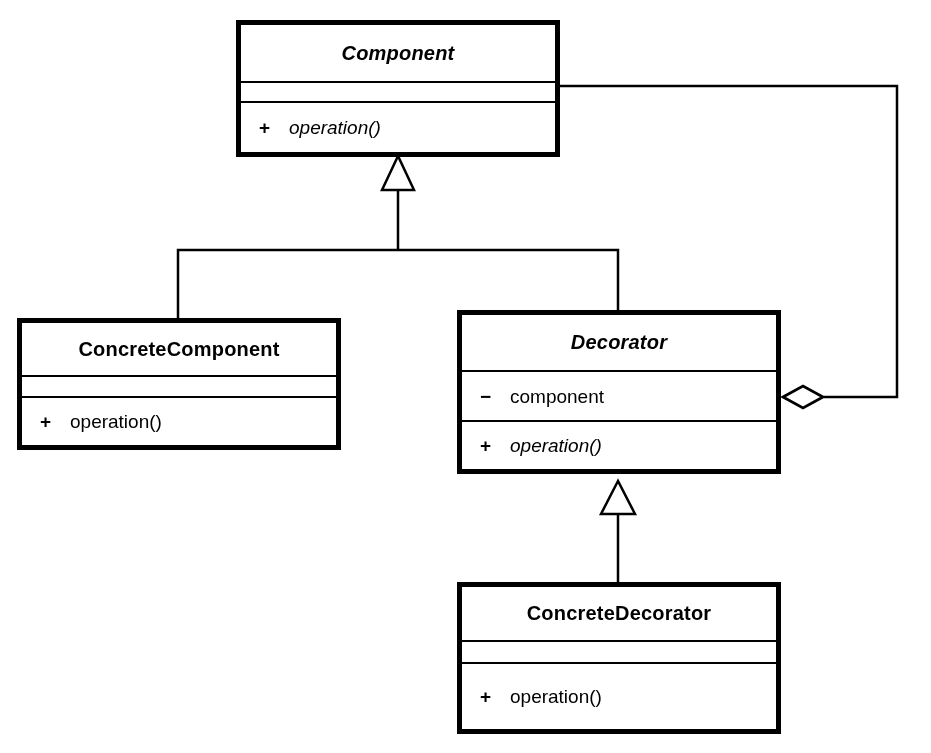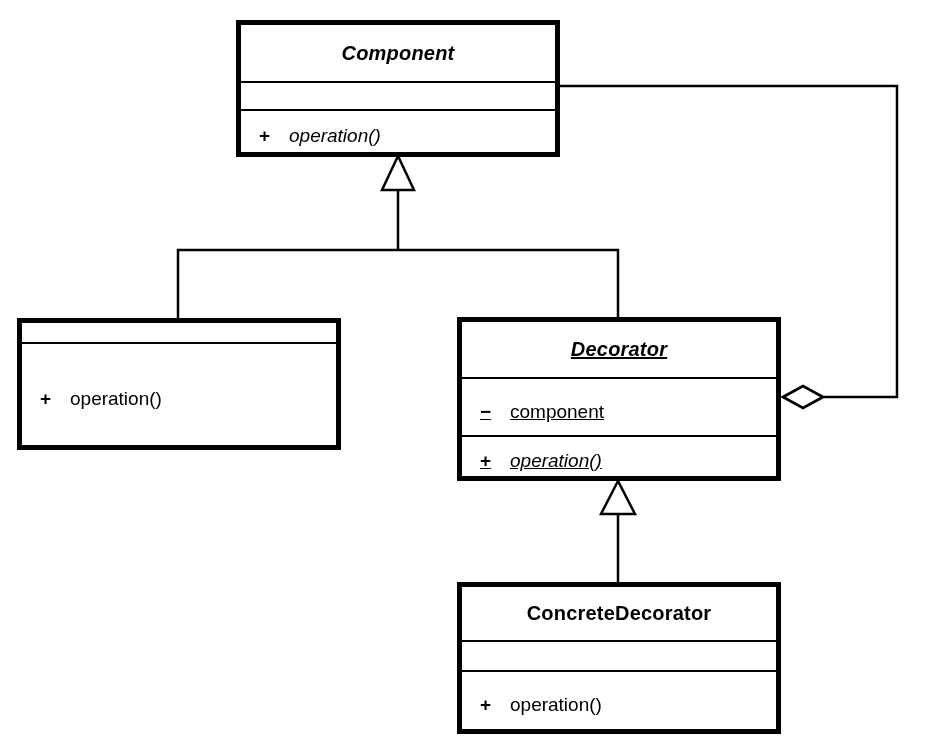--- a/index.html
+++ b/index.html
@@ -22,21 +22,20 @@
     z-index: 0;
   }
   .class-box {
     position: absolute;
     box-sizing: border-box;
     border: 5px solid #000000;
     background: #ffffff;
     display: flex;
     flex-direction: column;
     z-index: 1;
-    gap: 8px;
   }
   .sec-title {
     box-sizing: border-box;
     border-bottom: 2px solid #000000;
     display: flex;
     align-items: center;
     justify-content: center;
     font-size: 20px;
     font-weight: bold;
     color: #000000;
@@ -100,30 +99,31 @@
     <div class="sec-attrs" style="height:20px;"></div>
     <div class="sec-ops">
       <div class="member">
         <span class="vis">+</span>
         <span class="it">operation()</span>
       </div>
     </div>
   </div>
 
   <div class="class-box" style="left:17px; top:318px; width:324px; height:132px;">
+    <div class="sec-title" style="height:54px;">ConcreteComponent</div>
     <div class="sec-attrs" style="height:21px;"></div>
     <div class="sec-ops">
       <div class="member">
         <span class="vis">+</span>
         <span>operation()</span>
       </div>
     </div>
   </div>
 
-  <div class="class-box" style="left:457px; top:317px; width:324px; height:164px;text-decoration:underline;">
+  <div class="class-box" style="left:457px; top:310px; width:324px; height:164px;">
     <div class="sec-title abstract" style="height:57px;">Decorator</div>
     <div class="sec-attrs" style="height:50px;">
       <div class="member">
         <span class="vis">−</span>
         <span>component</span>
       </div>
     </div>
     <div class="sec-ops">
       <div class="member">
         <span class="vis">+</span>

